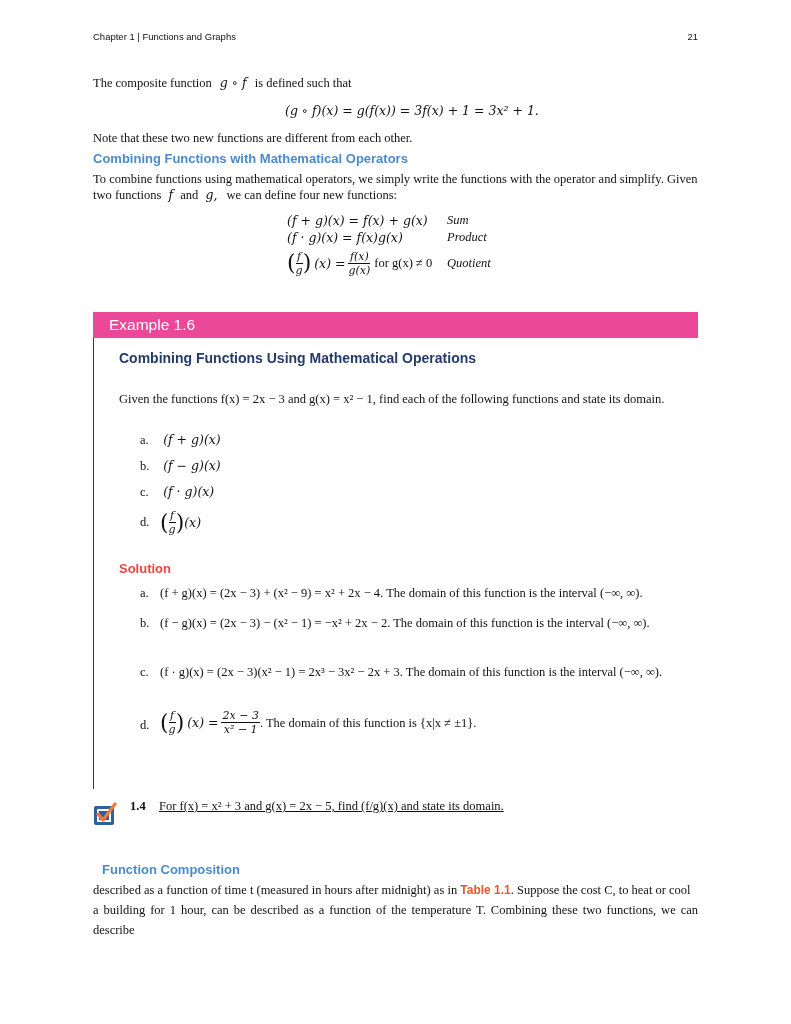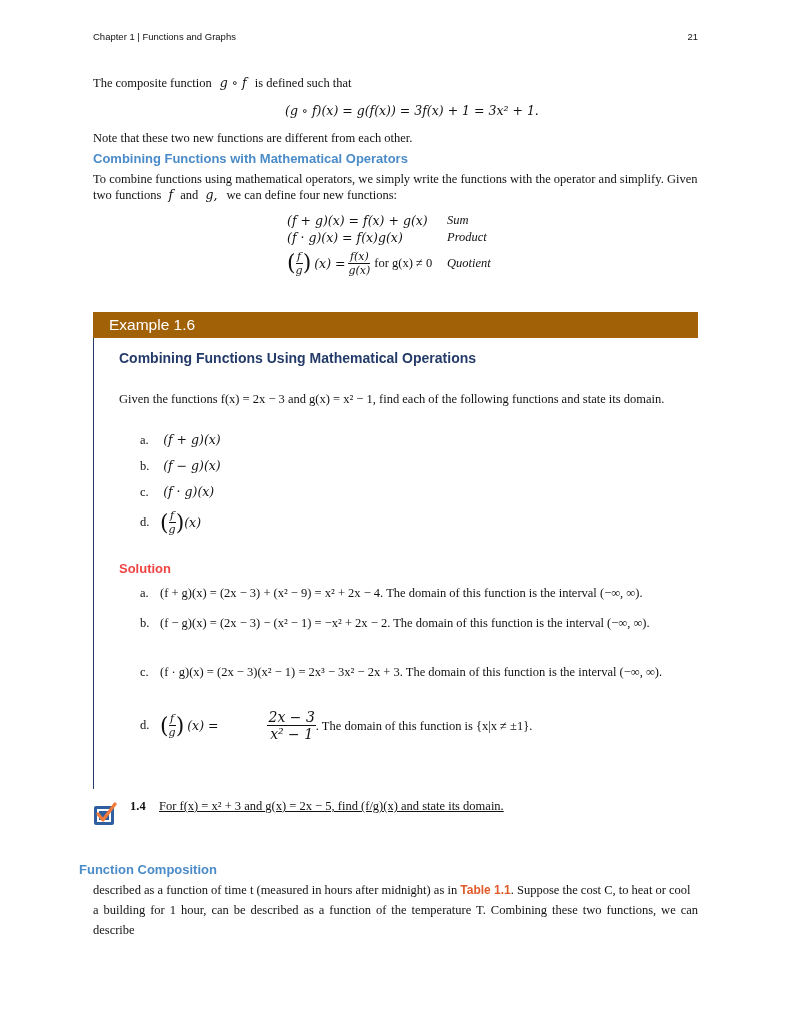--- a/index.html
+++ b/index.html
@@ -16,21 +16,21 @@
   .fn-row { display: flex; height: 17px; align-items: center; }
   .fn-row .eq { width: 160px; }
   .fn-row .lbl { font-style: italic; font-family: "Liberation Serif", serif; font-size: 12.5px; }
   .fn-row.quot { height: 30px; margin-top: 2px; }
   .frac { display: inline-block; vertical-align: middle; text-align: center; line-height: 1; }
   .frac span { display: block; }
   .frac .num { border-bottom: 1px solid #111; padding: 0 1px 1px; }
   .frac .den { padding-top: 1px; }
   .bigp { font-size: 22px; font-style: normal; line-height: 1; }
   .example { left: 93px; top: 312px; width: 605px; height: 477px; }
-  .ex-header { background: #a16207; color: #fff; height: 26px; font-size: 15.5px; padding-left: 16px; line-height: 26px; }
+  .ex-header { background: #ec4899; color: #fff; height: 26px; font-size: 15.5px; padding-left: 16px; line-height: 26px; }
   .ex-border { position: absolute; left: 0; top: 26px; width: 1px; height: 451px; background: #243b6a; }
   .ex-title { position: absolute; left: 26px; top: 38px; font-size: 14px; font-weight: bold; color: #243b6a; }
   .ex-given { position: absolute; left: 26px; top: 77px; width: 555px; text-align: justify; }
   .item { position: absolute; left: 47px; font-size: 12.5px; }
   .item .ltr { display: inline-block; width: 20px; font-family: "Liberation Serif", serif; font-style: normal; }
   .sol-title { position: absolute; left: 26px; top: 249px; font-size: 13px; font-weight: bold; color: #ef4444; }
   .sol-item { position: absolute; left: 47px; width: 534px; line-height: 20px; }
   .sol-item .ltr { position: absolute; left: 0; top: 0; }
   .sol-item .body { margin-left: 20px; text-align: justify; }
   .checkpoint { left: 93px; top: 798px; width: 620px; height: 30px; }
@@ -139,40 +139,40 @@
   <div class="sol-item serif p" style="top:398px;">
     <span class="ltr" style="top:5px;">d.</span>
     <div class="body math" style="display:flex; align-items:center;">
       <span class="bigp">(</span>
       <span class="frac" style="font-size:11px;">
         <span class="num">f</span>
         <span class="den">g</span>
       </span>
       <span class="bigp">)</span>
       <span style="margin:0 3px;">(x) =</span>
-      <span class="frac" style="font-size:14px;margin-left:46px;">
+      <span class="frac" style="font-size:11px;">
         <span class="num">2x − 3</span>
         <span class="den">x² − 1</span>
       </span>
       <span style="font-style:normal; font-family:'Liberation Serif',serif;">. The domain of this function is {x|x ≠ ±1}.</span>
     </div>
   </div>
 </div>
 
 <div class="abs checkpoint serif">
   <svg class="cp-icon" viewBox="0 0 24 24">
     <rect x="1" y="4" width="20" height="19" rx="2" fill="#2f5f9e"></rect>
     <rect x="4" y="7" width="14" height="13" fill="#ffffff"></rect>
     <rect x="6" y="9" width="10" height="9" fill="#2f5f9e"></rect>
     <path d="M5 12 L10 18 L22 2" stroke="#f07a3a" stroke-width="3.2" fill="none" stroke-linecap="round" stroke-linejoin="round"></path>
   </svg>
   <span class="cp-num">1.4</span>
   <span class="cp-text">For  f(x) = x² + 3  and  g(x) = 2x − 5,  find  (f/g)(x)  and state its domain.</span>
 </div>
 
-<div class="abs sans h-sec" style="left:79px; top:862px;">Function Composition</div>
+<div class="abs sans h-sec" style="left:102px; top:862px;">Function Composition</div>
 <div class="abs serif p" style="left:93px; top:880px; width:605px; text-align:justify;">
   <div>
     <span>described as a function of time  t  (measured in hours after midnight) as in</span>
     <span class="link">Table 1.1</span><span>. Suppose the cost  C,  to heat or cool</span>
   </div>
   <div>a building for 1 hour, can be described as a function of the temperature  T.  Combining these two functions, we can describe</div>
 </div>
 
 </body></html>

